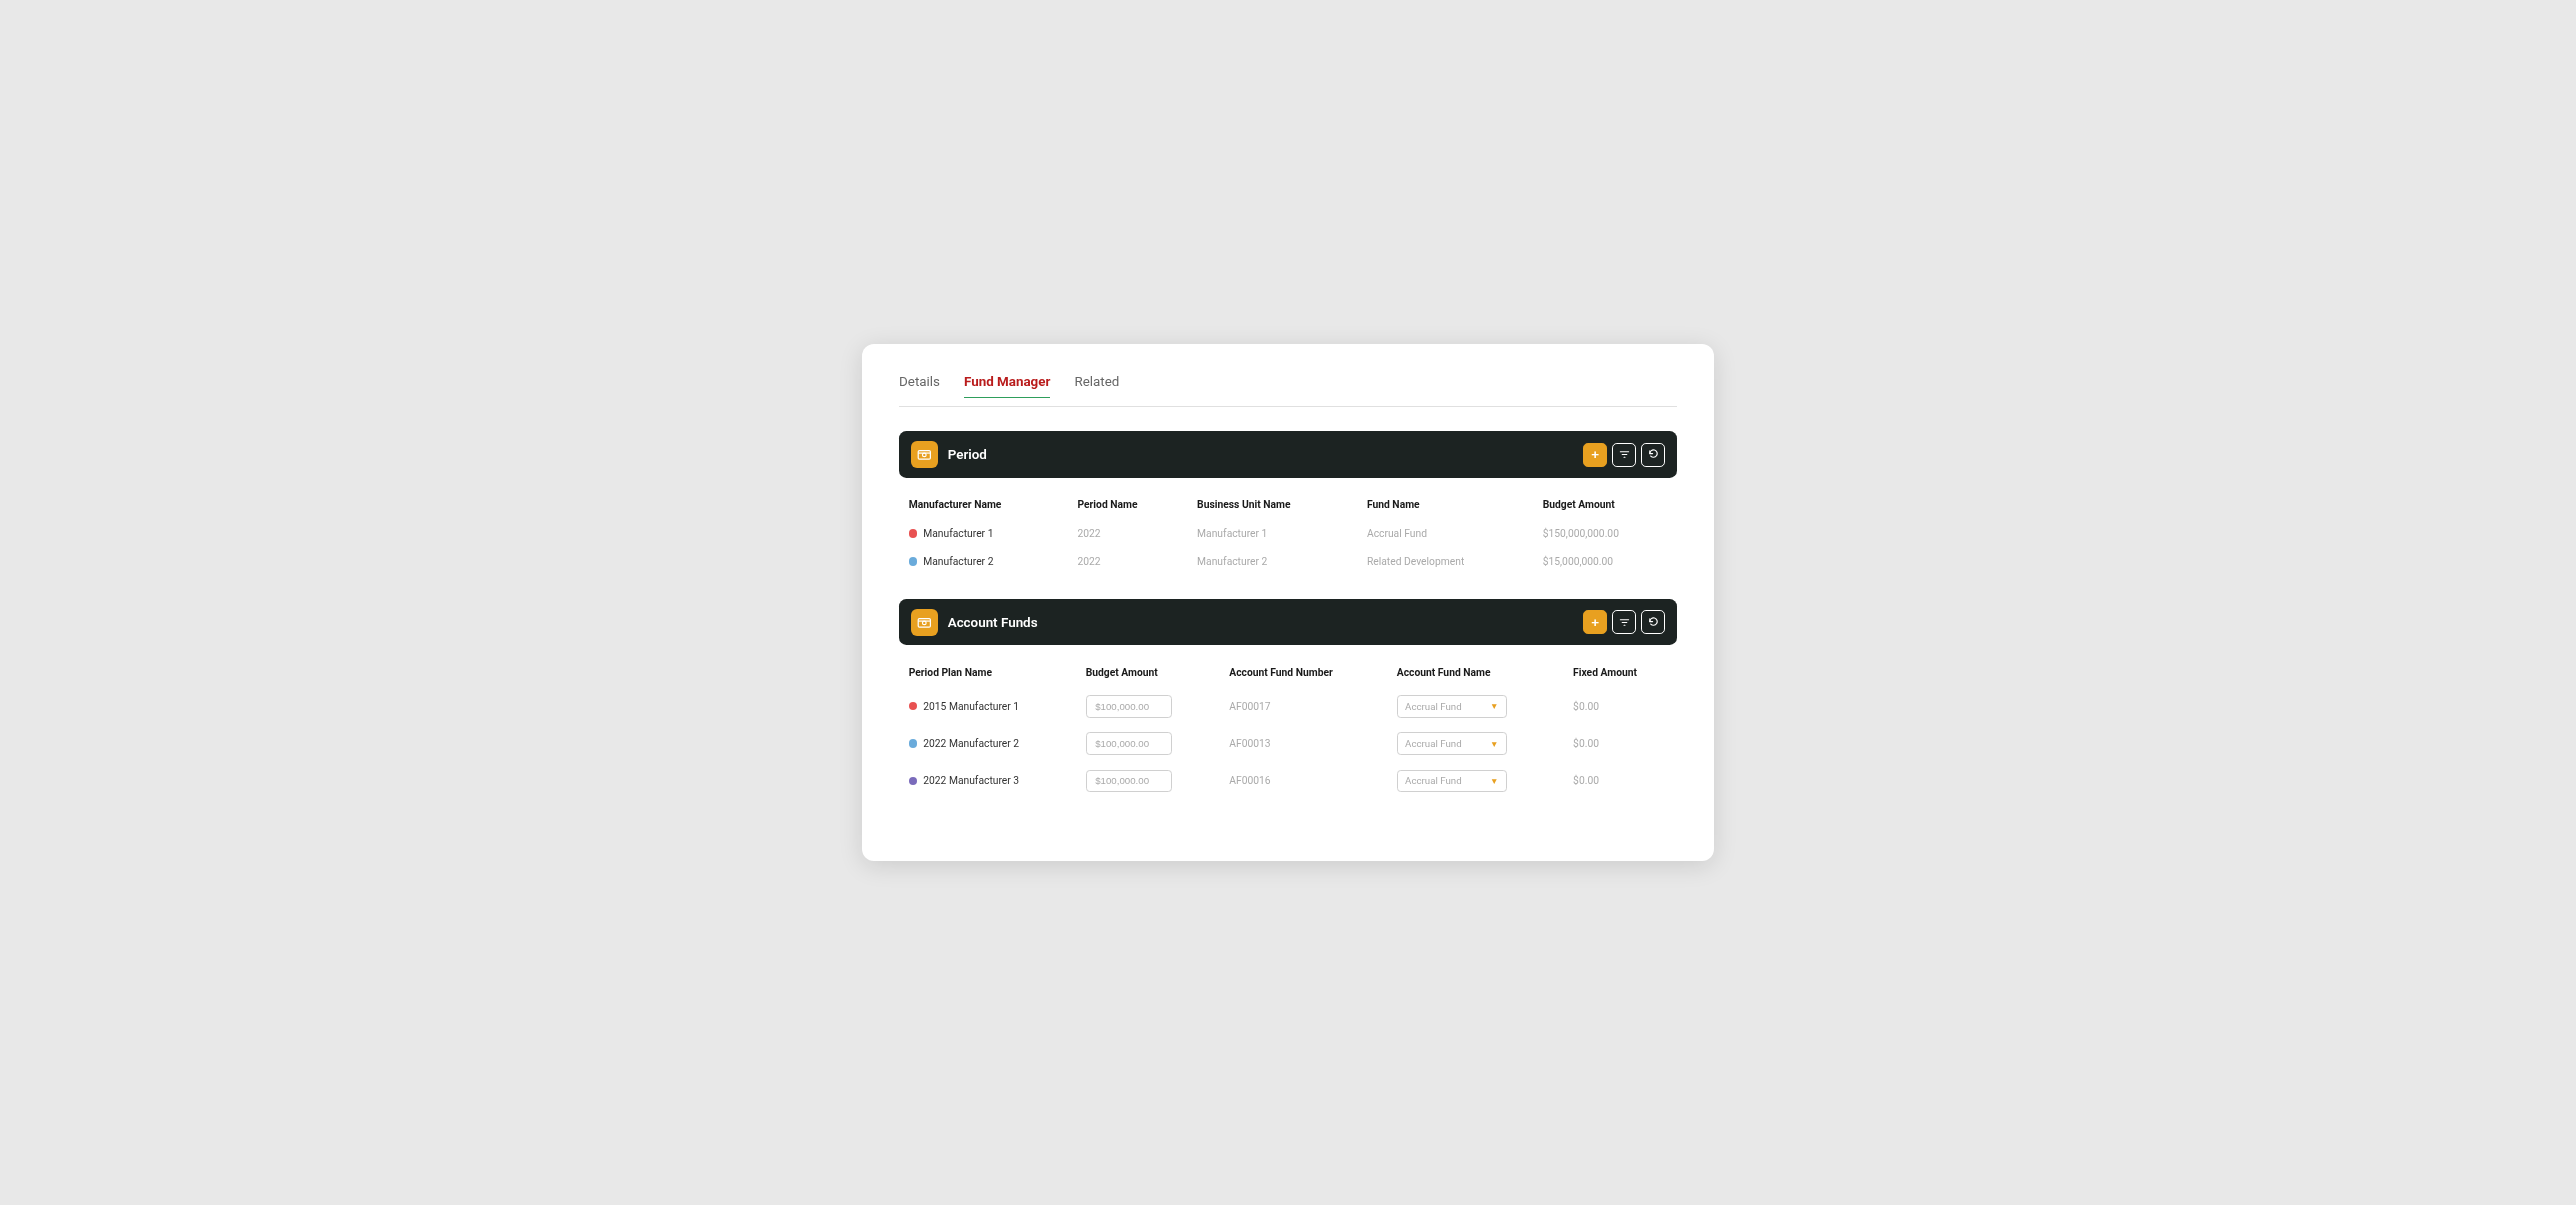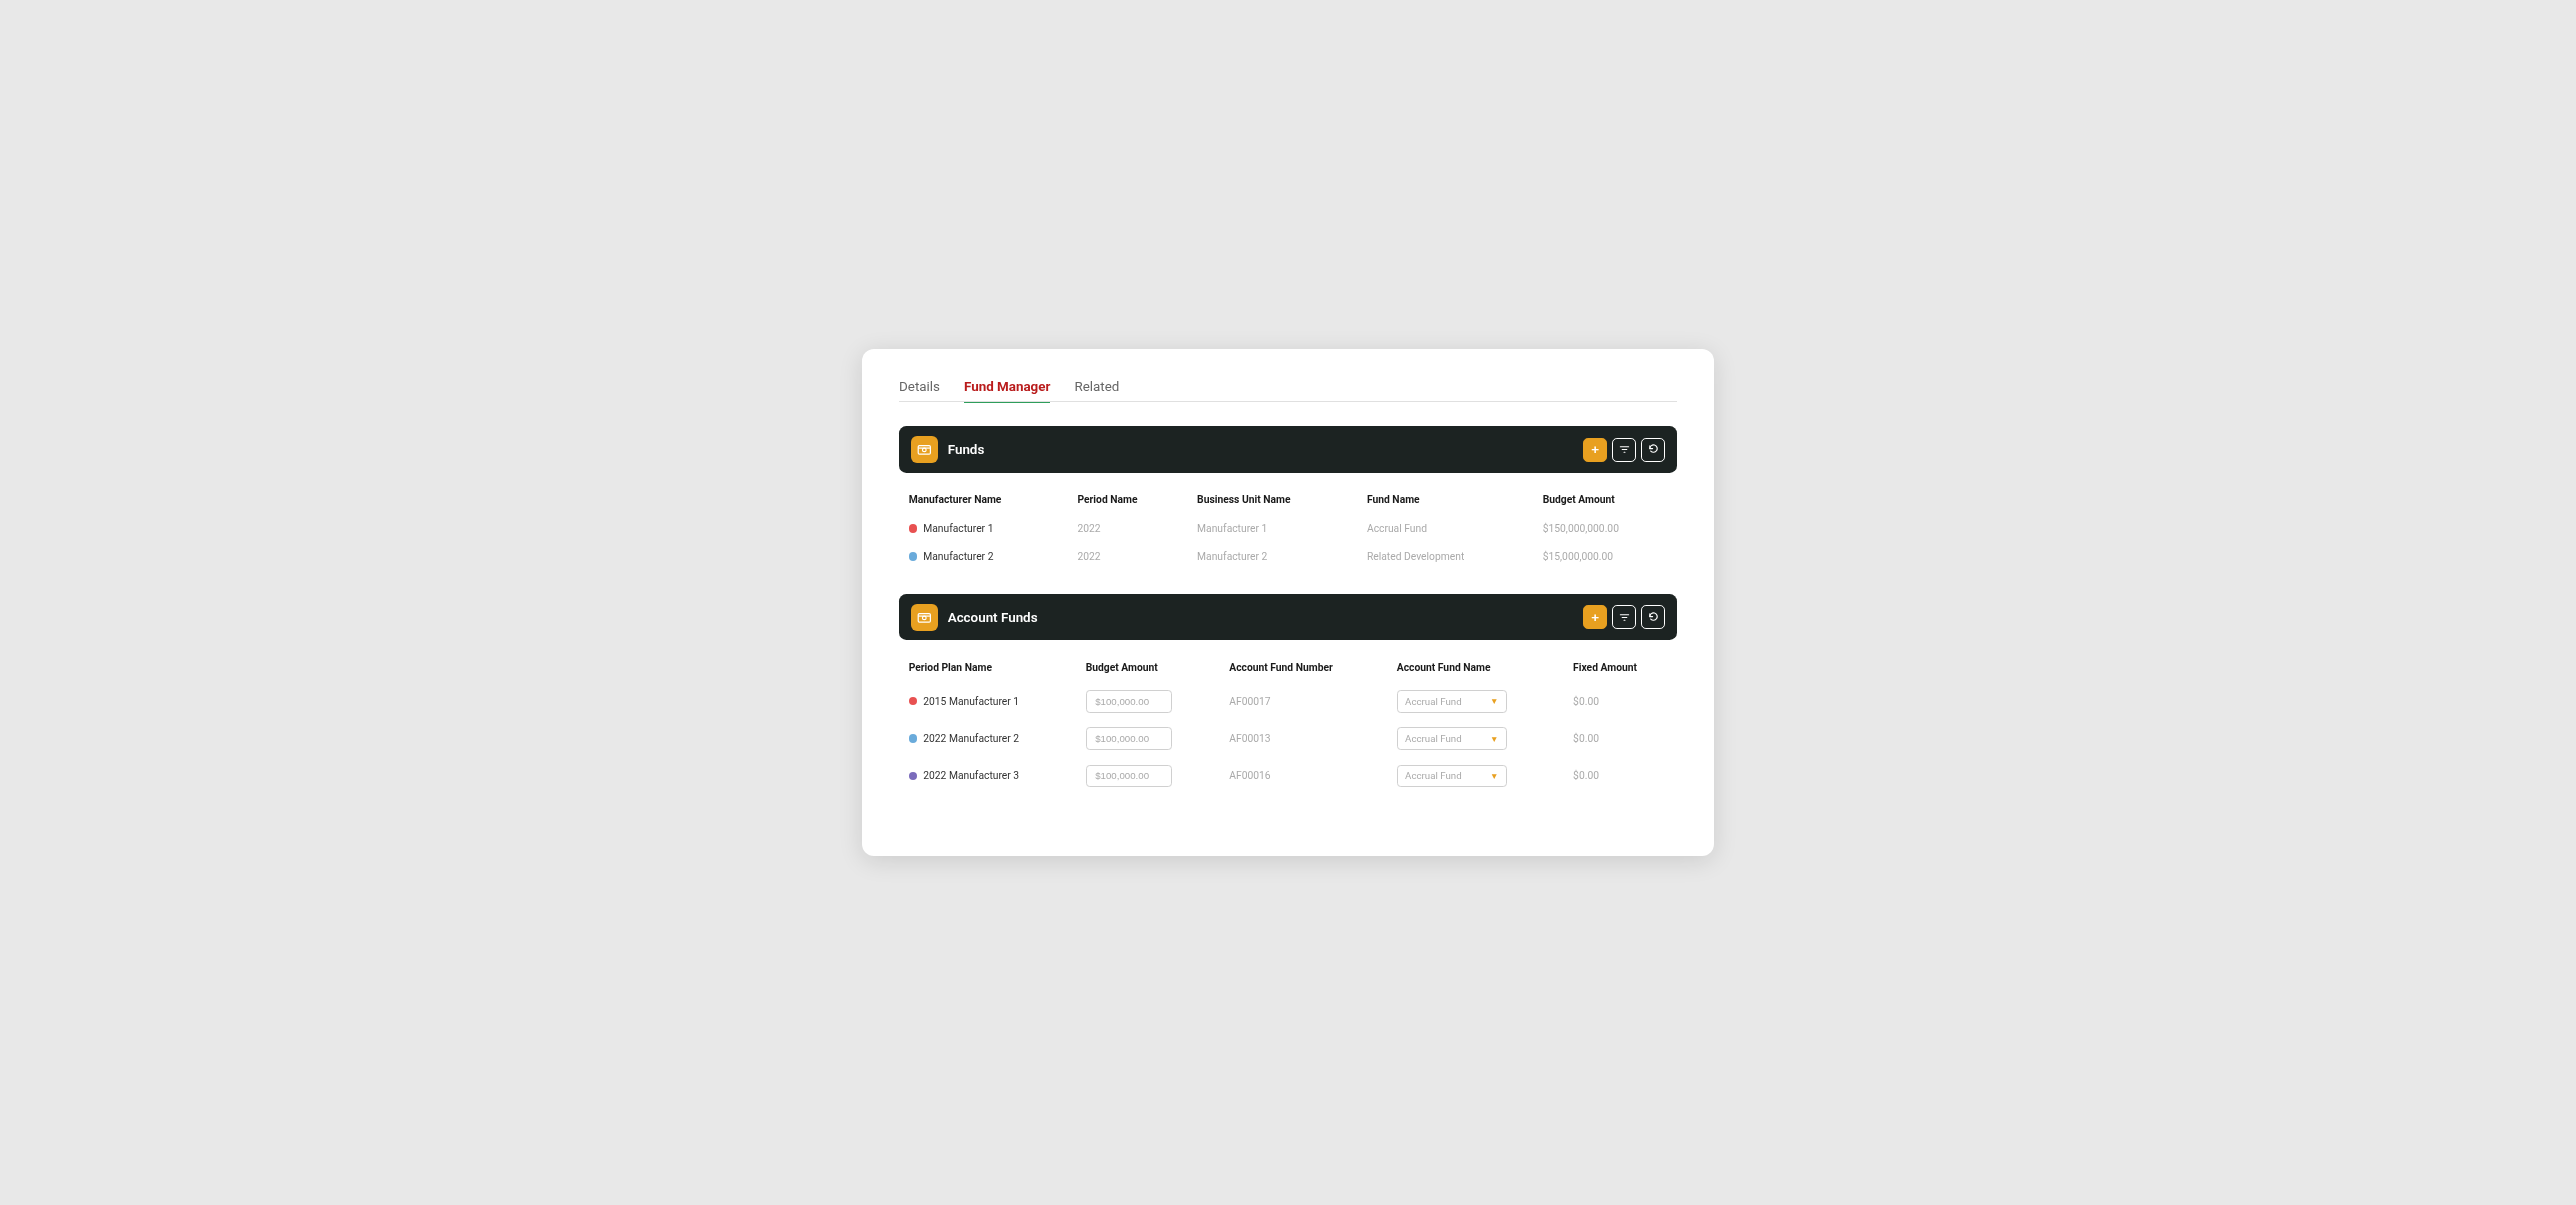--- a/index.html
+++ b/index.html
@@ -23,21 +23,21 @@
       max-width: 100%;
     }
 
     
     .tabs {
       display: flex;
       align-items: flex-end;
       gap: 24px;
       margin-bottom: 24px;
       border-bottom: 1.2px solid #e0e0e0;
-      padding-bottom: 0;
+      padding-bottom: 10px;
     }
 
     .tab {
       font-size: 13.4px;
       font-weight: 400;
       color: #666;
       padding-bottom: 7.3px;
       cursor: pointer;
       border-bottom: 1.8px solid transparent;
       margin-bottom: -1.2px;
@@ -208,21 +208,21 @@
   <div class="section">
     <div class="section-header">
       <div class="section-header-left">
         <div class="section-icon">
           <svg width="14.6" height="14.6" viewBox="0 0 24 24" fill="none" xmlns="http://www.w3.org/2000/svg">
             <rect x="2" y="6" width="20" height="14" rx="2" stroke="white" stroke-width="2"></rect>
             <circle cx="12" cy="13" r="3" stroke="white" stroke-width="2"></circle>
             <path d="M2 10h20" stroke="white" stroke-width="2"></path>
           </svg>
         </div>
-        <span class="section-title">Funds</span>
+        <span class="section-title">Period</span>
       </div>
       <div class="section-header-actions">
         <button class="action-btn add">+</button>
         <button class="action-btn">
           <svg width="11" height="11" viewBox="0 0 24 24" fill="none">
             <path d="M3 6h18M7 12h10M11 18h2" stroke="white" stroke-width="2.5" stroke-linecap="round"></path>
           </svg>
         </button>
         <button class="action-btn">
           <svg width="11" height="11" viewBox="0 0 24 24" fill="none">

